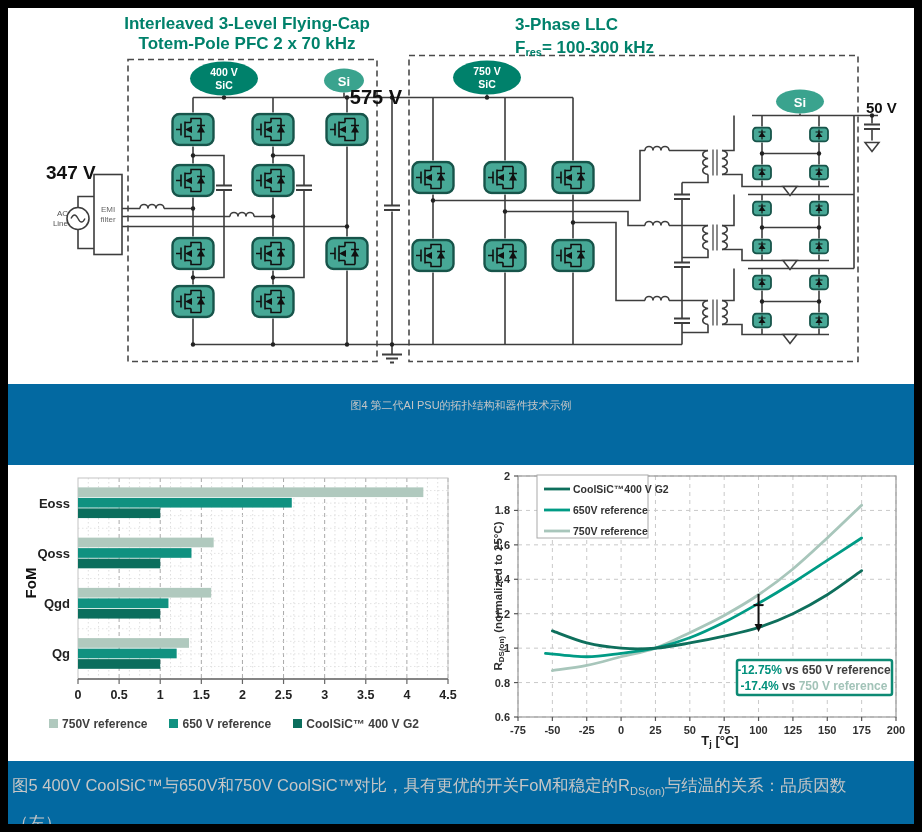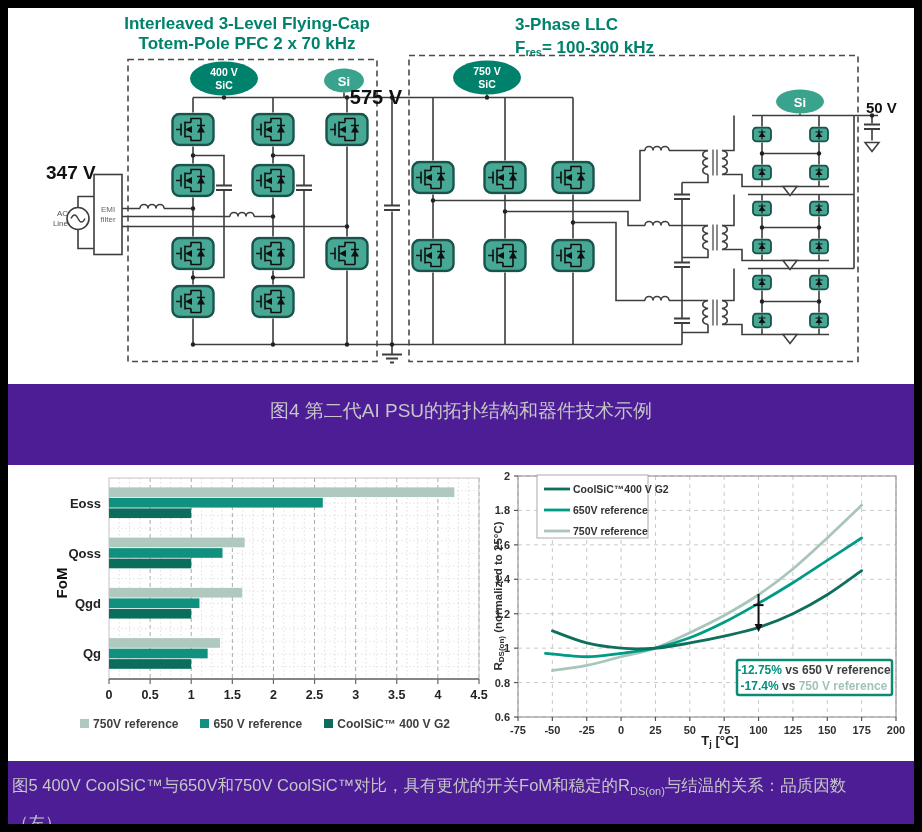--- a/index.html
+++ b/index.html
@@ -1,28 +1,28 @@
 <!DOCTYPE html>
 <html><head>
 <meta charset="utf-8">
 <style>
   html,body{margin:0;padding:0;}
   body{width:922px;height:832px;background:#000;position:relative;overflow:hidden;
        font-family:"Liberation Sans",sans-serif;}
-  .stage{position:absolute;inset:0;background:#4c1d95;}
+  .stage{position:absolute;inset:0;background:#0369a1;}
   .frame{position:absolute;inset:0;border:8px solid #000;pointer-events:none;}
   .panel{position:absolute;background:#fff;}
   #panel-top{left:8px;top:8px;width:906px;height:376px;}
   #panel-bottom{left:8px;top:465px;width:906px;height:296px;}
   .caption{position:absolute;color:#c6c6c6;}
-  #caption4{left:0;top:398px;width:100%;text-align:center;font-size:19px;}
+  #caption4{left:0;top:398px;width:100%;text-align:center;font-size:11px;}
   #caption5{left:12px;top:770px;width:898px;font-size:16.5px;line-height:31px;}
   .sub{font-size:11px;vertical-align:-4px;}
   .chart{position:absolute;}
-  #bar-chart{left:0;top:0;width:452px;height:268px;margin-left:31px;}
+  #bar-chart{left:0;top:0;width:452px;height:268px;}
   #line-chart{left:454px;top:0;width:448px;height:296px;}
   .bar-legend{position:absolute;left:0;top:252px;width:452px;display:flex;
       justify-content:center;gap:22px;font-size:12px;font-weight:bold;color:#3f3f3f;}
   .bar-legend .sw{display:inline-block;width:9px;height:9px;margin-right:4px;}
   .line-ylabel{position:absolute;left:37px;top:131px;transform:translate(-50%,-50%) rotate(-90deg);
       white-space:nowrap;font-size:11.5px;font-weight:bold;color:#2f2f2f;}
   .line-ylabel .s{font-size:8px;vertical-align:-2px;}
   .line-xlabel{position:absolute;left:69px;top:268px;width:378px;text-align:center;
       font-size:13px;font-weight:bold;color:#1d1d1d;}
   .line-xlabel .s{font-size:9px;vertical-align:-2px;}

